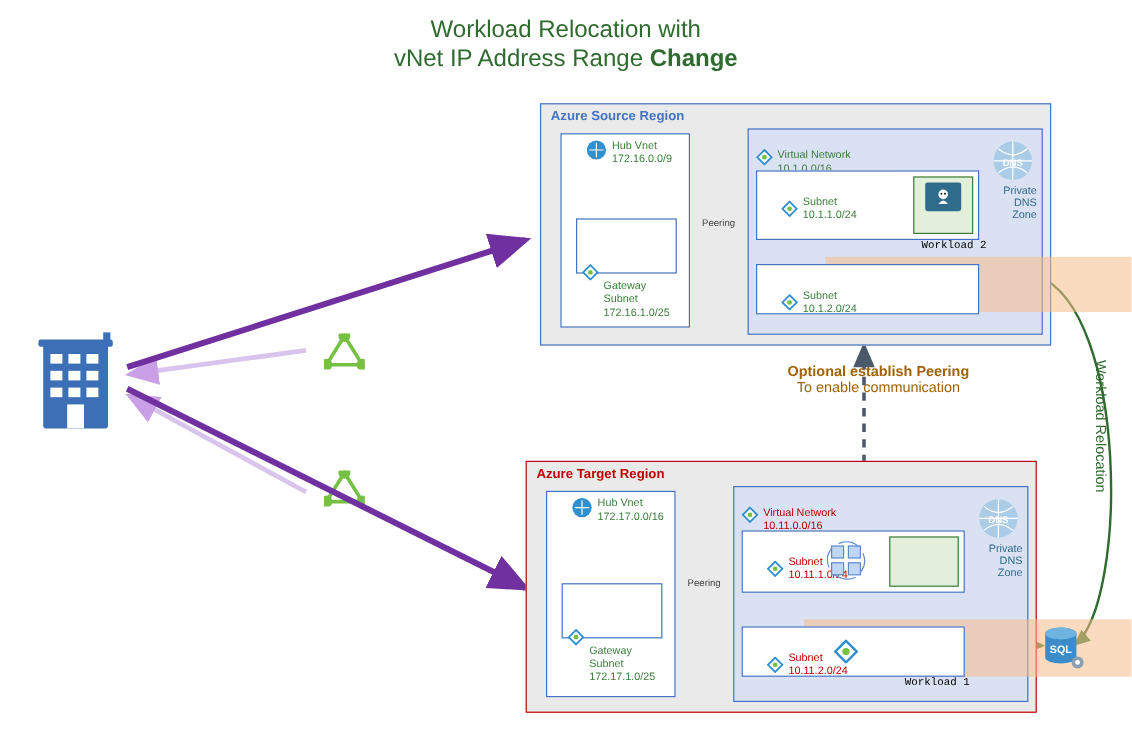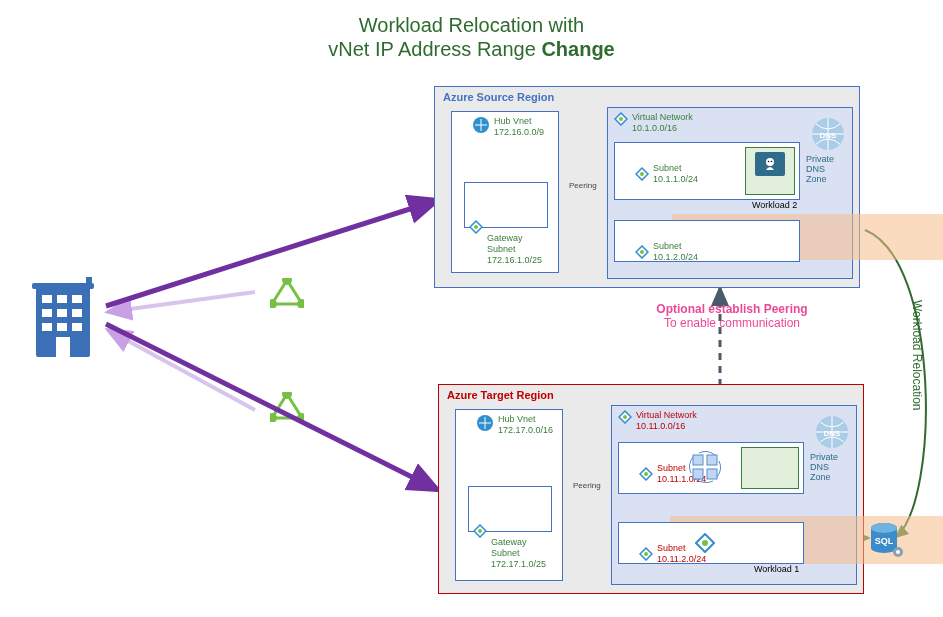--- a/index.html
+++ b/index.html
@@ -15,27 +15,27 @@
   
   .hub{position:absolute;border:1px solid #4472C4;background:#fff;}
   .hub-label{font-size:9px;color:#3A7E3A;line-height:1.2;}
   .hub-header{display:flex;align-items:flex-start;gap:4px;padding:4px 4px 0 20px;}
   
   .gw{position:absolute;border:1px solid #4472C4;background:#fff;font-size:9px;}
   .gw-body{display:flex;align-items:center;gap:4px;padding:6px 4px;}
   .gw-text{line-height:1.2;margin-top:44px;}
   
   .vnet{position:absolute;border:1px solid #4472C4;background:#D9E1F2;}
-  .vnet-header{display:flex;align-items:flex-start;gap:4px;padding:4px 4px 0 6px;font-size:9px;line-height:1.2;}
+  .vnet-header{display:flex;align-items:flex-start;gap:4px;padding:16px 4px 0 6px;font-size:9px;line-height:1.2;}
   .subnet{position:absolute;border:1px solid #4472C4;background:#fff;}
   .subnet-content{display:flex;align-items:center;gap:4px;padding:20px;font-size:9px;line-height:1.2;}
-  .dns-label{position:absolute;font-size:9px;color:#2F6B8A;text-align:left;}
-  .workload-label{position:absolute;font-size:9px;}
+  .dns-label{position:absolute;font-size:9px;color:#2F6B8A;text-align:right;}
+  .workload-label{position:absolute;font-size:9px;font-family:Liberation Mono, monospace;}
   .peering-label{position:absolute;font-size:8px;color:#444;}
-  .midtext{position:absolute;font-size:12px;color:#ec4899;text-align:center;width:200px;}
+  .midtext{position:absolute;font-size:12px;color:#a16207;text-align:center;width:200px;}
   .midtext .b{font-weight:700;}
   .side-label{position:absolute;font-size:12px;color:#2F6B2F;writing-mode:vertical-rl;}
   
   .ic{display:inline-block;}
   svg{display:block;}
   .highlight{position:absolute;background:rgba(245,190,140,0.55);}
 </style>
 </head>
 <body>
 
@@ -118,21 +118,21 @@
 
     <line x1="566" y1="485" x2="608" y2="485" stroke="#4472C4" stroke-width="3" marker-start="url(#arBr)" marker-end="url(#arB)"></line>
 
     <line x1="720" y1="288" x2="720" y2="408" stroke="#4B5A6A" stroke-width="3" stroke-dasharray="7 6" marker-start="url(#arDr)" marker-end="url(#arD)"></line>
 
     <line x1="740" y1="538" x2="868" y2="538" stroke="#3A7E3A" stroke-width="3" marker-end="url(#arG)"></line>
 
     <path d="M 865 230 C 940 260, 940 500, 896 537" fill="none" stroke="#2F6B2F" stroke-width="2" marker-end="url(#arG)"></path>
   </svg>
 
-  <div class="region region-source" style="left:434px;top:86px;width:424px;height:200px;">
+  <div class="region region-source" style="left:450px;top:86px;width:424px;height:200px;">
     <div class="region-title" style="color:#4472C4;">Azure Source Region</div>
 
     <div class="hub" style="left:16px;top:24px;width:106px;height:160px;">
       <div class="hub-header">
         <span class="ic">
             <svg width="18" height="18">
               <circle cx="9" cy="9" r="8" fill="#2F8FCF"></circle>
               <path d="M3 9 L15 9 M9 3 L9 15" stroke="#fff" stroke-width="1"></path>
             </svg>
           </span>

